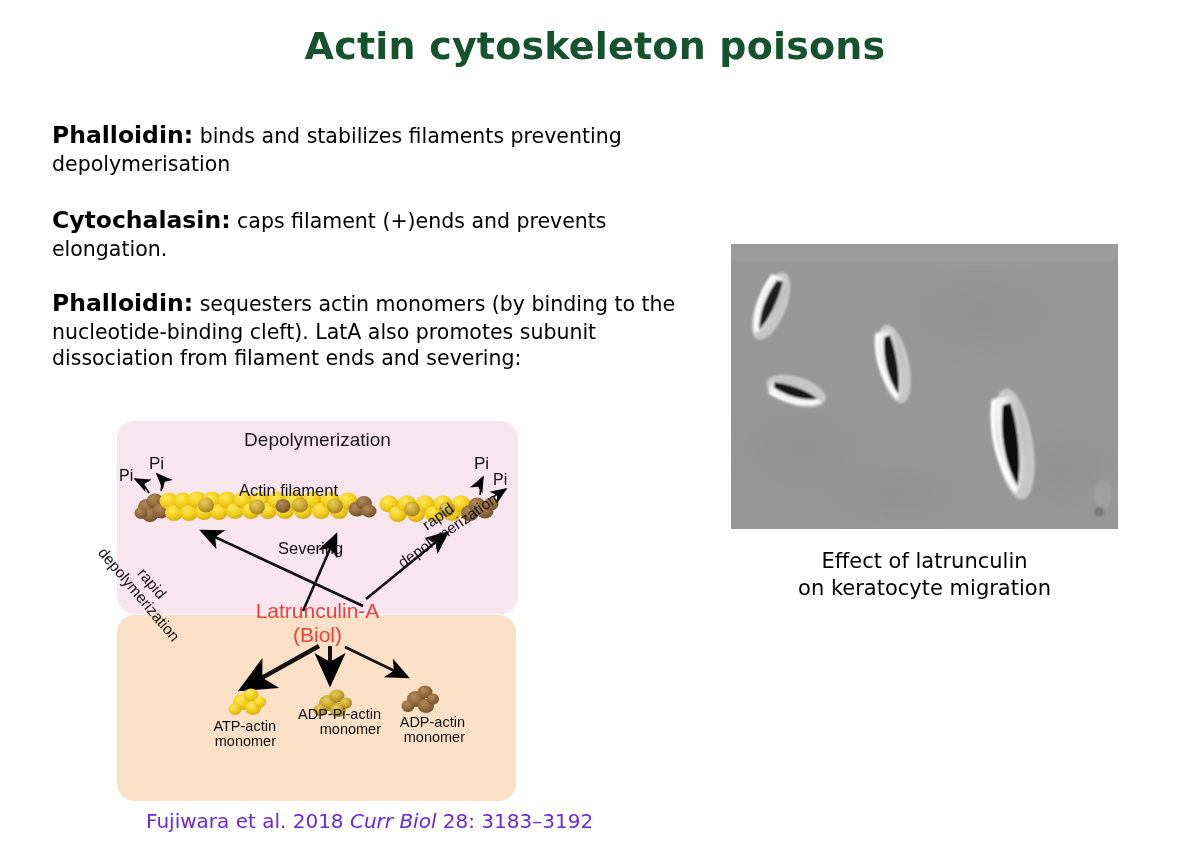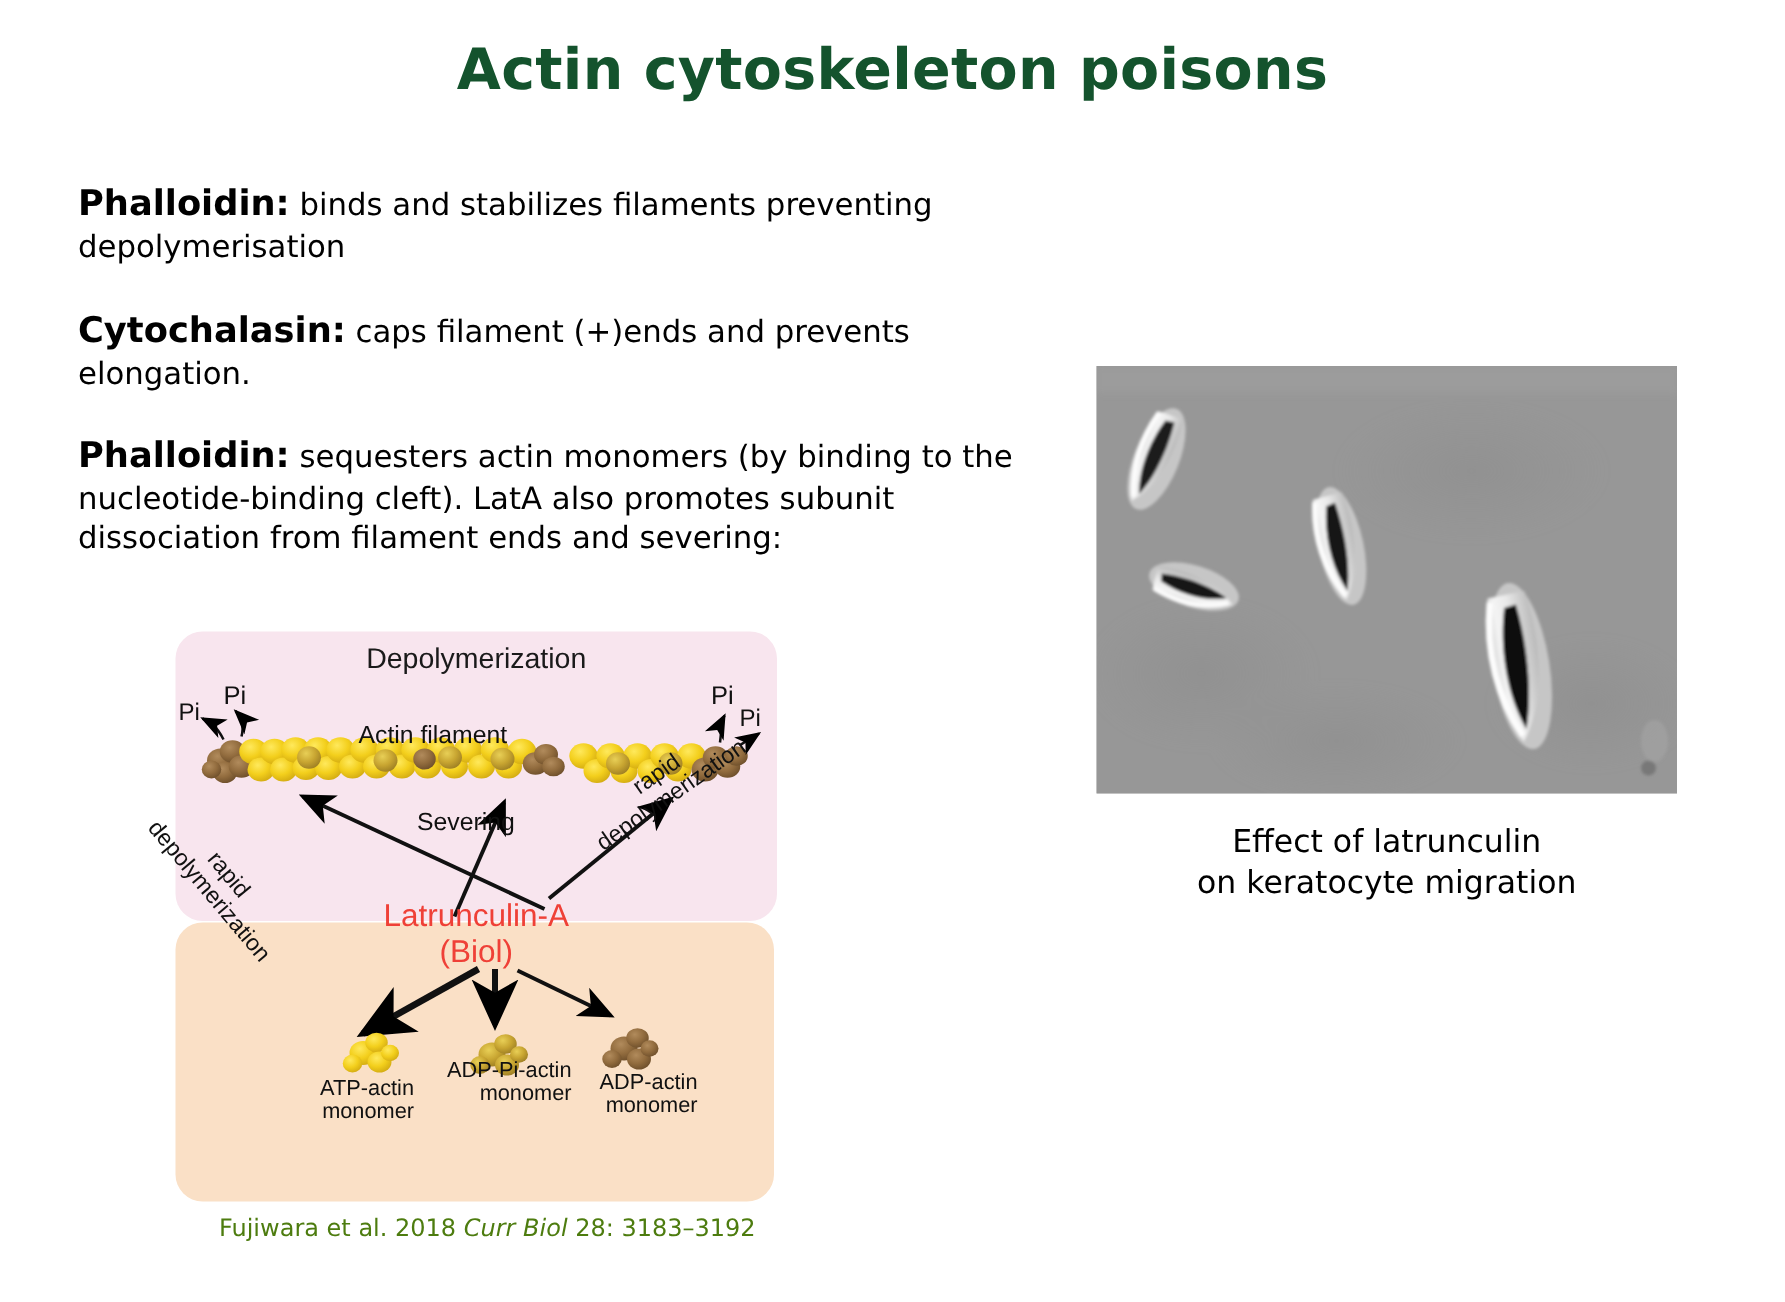--- a/index.html
+++ b/index.html
@@ -133,22 +133,22 @@
   #mono-label-adppi  { left: 148px; top: 286px; width: 116px; }
   #mono-label-adp    { left: 252px; top: 294px; width: 96px; }
 
   #fig-svg { position: absolute; left: 0; top: 0; width: 401px; height: 380px; }
 
   
   #citation {
     position: absolute;
     left: 146px; top: 809px;
     font-family: "DejaVu Sans", sans-serif;
-    font-size: 16px;
-    color: #4d7c0f;
+    font-size: 20px;
+    color: #6d28d9;
     white-space: nowrap;
   }
   #citation .journal { font-style: italic; }
 
   
   #micrograph {
     position: absolute;
     left: 731px; top: 244px;
     width: 387px; height: 285px;
     background: #949494;

